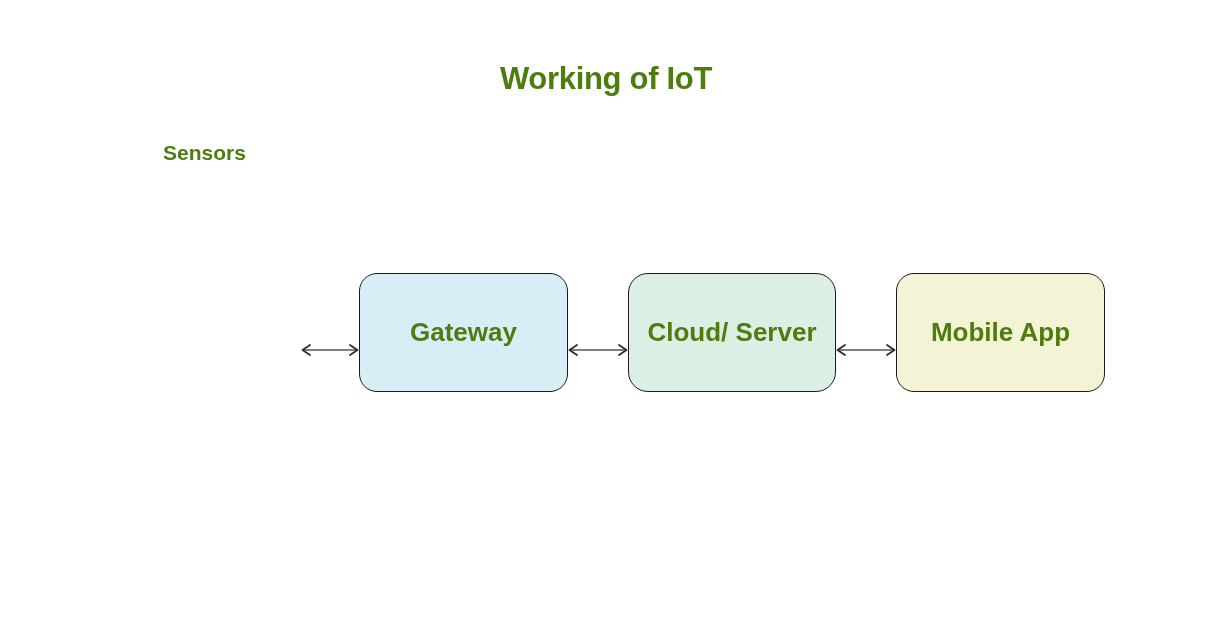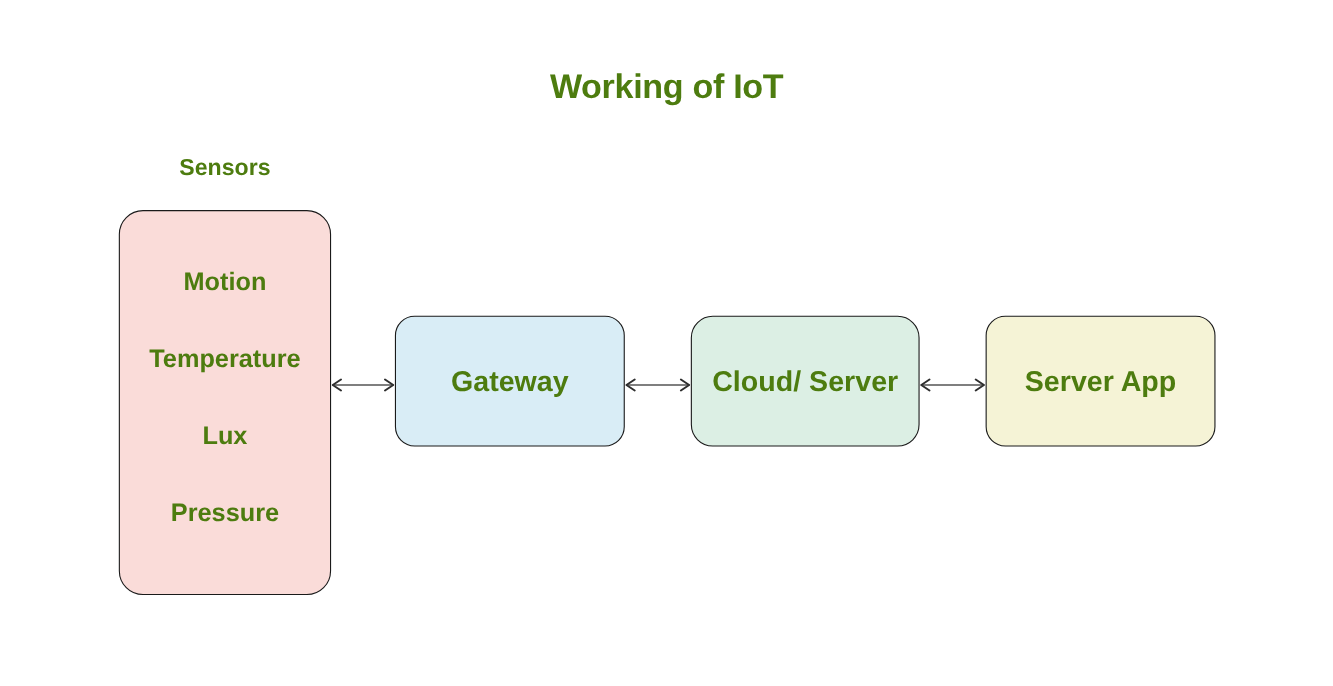--- a/index.html
+++ b/index.html
@@ -57,21 +57,21 @@
   .sensor-item:nth-of-type(2) { top: 120px; }
   .sensor-item:nth-of-type(3) { top: 190px; }
   .sensor-item:nth-of-type(4) { top: 260px; }
   .node {
     border-radius: 18px;
     display: flex;
     align-items: center;
     justify-content: center;
     font-size: 26px;
     font-weight: 700;
-    top: 287px;
+    top: 273px;
     height: 119px;
   }
   .node-gateway { left: 359px; width: 209px; }
   .node-cloud   { left: 628px; width: 208px; }
   .node-mobile  { left: 896px; width: 209px; }
   .arrow {
     position: absolute;
     top: 342px;
     height: 16px;
     display: block;
@@ -82,37 +82,31 @@
 </style>
 </head>
 <body>
 
 <div class="canvas">
 
   <div class="title">Working of IoT</div>
 
   <div class="sensors-label">Sensors</div>
 
-  <div class="box sensors-box" style="background-color: rgb(250, 220, 217);">
-    <div class="sensor-item">Motion</div>
-    <div class="sensor-item">Temperature</div>
-    <div class="sensor-item">Lux</div>
-    <div class="sensor-item">Pressure</div>
-  </div>
 
   <div class="box node node-gateway" style="background-color: rgb(217, 237, 246);">
     <span>Gateway</span>
   </div>
 
   <div class="box node node-cloud" style="background-color: rgb(220, 239, 228); border-radius: 20px;">
     <span>Cloud/ Server</span>
   </div>
 
   <div class="box node node-mobile" style="background-color: rgb(245, 243, 214);">
-    <span>Server App</span>
+    <span>Mobile App</span>
   </div>
 
   <svg class="arrow arrow-1" viewBox="0 0 58 16">
     <g fill="none" stroke-linecap="round" stroke-linejoin="round">
       <g stroke="currentColor" stroke-width="1.8" style="color: rgb(127, 127, 127);">
         <line x1="2" y1="8" x2="56" y2="8"></line>
       </g>
       <g stroke="currentColor" stroke-width="1.8" style="color: rgb(46, 46, 46);">
         <polyline points="9,3 1.5,8 9,13"></polyline>
         <polyline points="49,3 56.5,8 49,13"></polyline>

